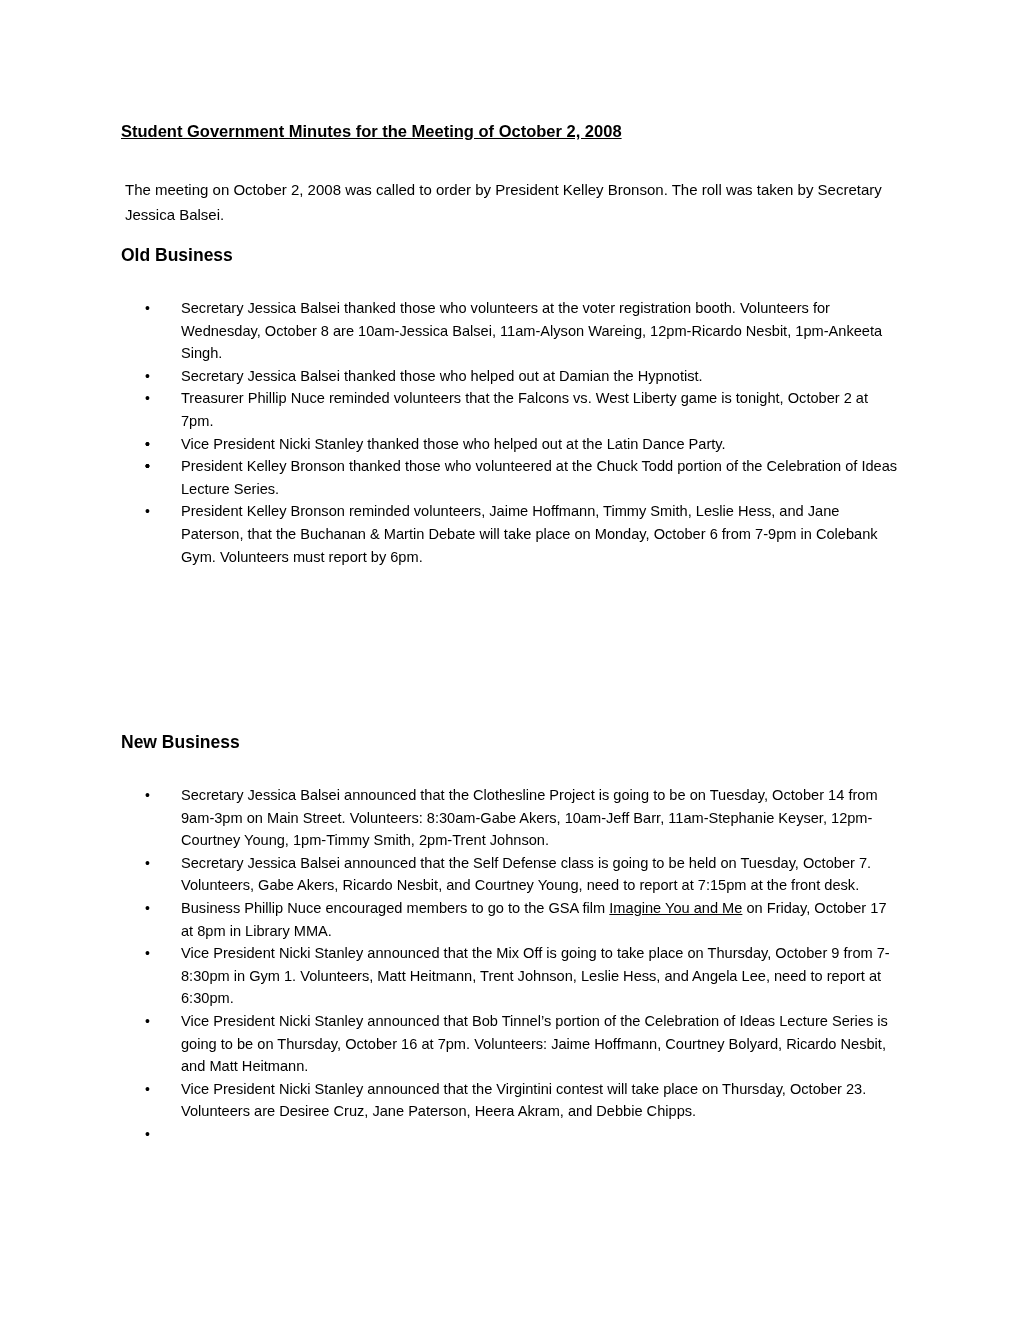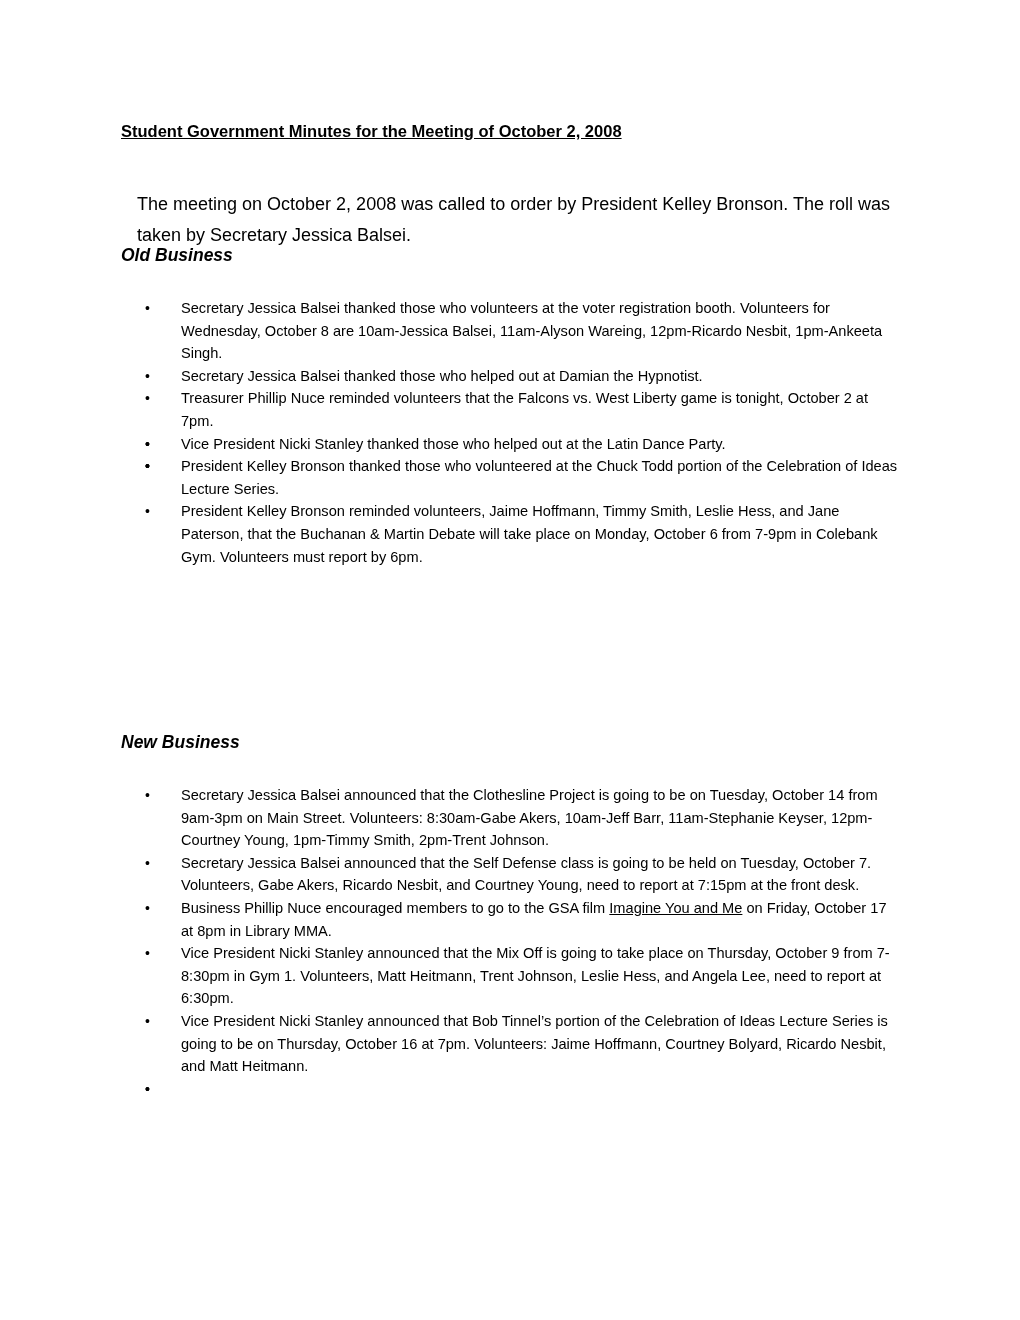--- a/index.html
+++ b/index.html
@@ -1,23 +1,23 @@
 <!DOCTYPE html>
 <html><head>
 <meta charset="utf-8">
 <style>
   html, body { margin: 0; padding: 0; background: #ffffff; }
   body { width: 1020px; height: 1320px; position: relative; overflow: hidden;
          font-family: "Liberation Sans", sans-serif; color: #000; }
   .page { position: absolute; left: 121px; top: 0; width: 780px; }
   .title { position: absolute; top: 122px; left: 0; font-size: 16.5px; font-weight: bold;
            text-decoration: underline; white-space: nowrap; margin: 0; }
-  .intro { position: absolute; top: 173px; left: 0; width: 780px; font-size: 18px;
-           line-height: 31px; margin: 16px; }
-  .h2 { position: absolute; left: 0; font-size: 17.5px; font-weight: bold; margin: 0; font-style: italic; }
+  .intro { position: absolute; top: 173px; left: 0; width: 780px; font-size: 15px;
+           line-height: 25px; margin: 4px; }
+  .h2 { position: absolute; left: 0; font-size: 17.5px; font-weight: bold; margin: 0; }
   .h2.old { top: 245px; }
   .h2.new { top: 732px; }
   ul { position: absolute; left: 0; width: 780px; margin: 0; padding: 0; list-style: none; }
   ul.old { top: 297px; }
   ul.new { top: 784px; }
   li { position: relative; padding-left: 60px; font-size: 14.6px; line-height: 22.6px; }
   li .bullet { position: absolute; left: 24px; top: 0; font-size: 14px; }
   .u { text-decoration: underline; }
 </style>
 </head>
@@ -40,16 +40,16 @@
     <li><span class="bullet">•</span><span>President Kelley Bronson reminded volunteers, Jaime Hoffmann, Timmy Smith, Leslie Hess, and Jane Paterson, that the Buchanan &amp; Martin Debate will take place on Monday, October 6 from 7-9pm in Colebank Gym.  Volunteers must report by 6pm.</span></li>
   </ul>
 
   <h2 class="h2 new">New Business</h2>
   <ul class="new">
     <li><span class="bullet">•</span><span>Secretary Jessica Balsei announced that the Clothesline Project is going to be on Tuesday, October 14 from 9am-3pm on Main Street.  Volunteers:  8:30am-Gabe Akers, 10am-Jeff Barr, 11am-Stephanie Keyser, 12pm- Courtney Young, 1pm-Timmy Smith, 2pm-Trent Johnson.</span></li>
     <li><span class="bullet">•</span><span>Secretary Jessica Balsei announced that the Self Defense class is going to be held on Tuesday, October 7.  Volunteers, Gabe Akers, Ricardo Nesbit, and Courtney Young, need to report at 7:15pm at the front desk.</span></li>
     <li><span class="bullet">•</span><span>Business Phillip Nuce encouraged members to go to the GSA film </span><span class="u">Imagine You and Me</span><span> on Friday, October 17 at 8pm in Library MMA.</span></li>
     <li><span class="bullet">•</span><span>Vice President Nicki Stanley announced that the Mix Off is going to take place on Thursday, October 9 from 7-8:30pm in Gym 1.  Volunteers, Matt Heitmann, Trent Johnson, Leslie Hess, and Angela Lee, need to report at 6:30pm.</span></li>
     <li><span class="bullet">•</span><span>Vice President Nicki Stanley announced that Bob Tinnel’s portion of the Celebration of Ideas Lecture Series is going to be on Thursday, October 16 at 7pm.  Volunteers:  Jaime Hoffmann, Courtney Bolyard, Ricardo Nesbit, and Matt Heitmann.</span></li>
-    <li><span class="bullet">•</span></li>
+    <li><span class="bullet">•</span><span>Vice President Nicki Stanley announced that the Virgintini contest will take place on Thursday, October 23.  Volunteers are Desiree Cruz, Jane Paterson, Heera Akram, and Debbie Chipps.</span></li>
     <li><span class="bullet">•</span></li>
   </ul>
 </div>
 
 </body></html>

